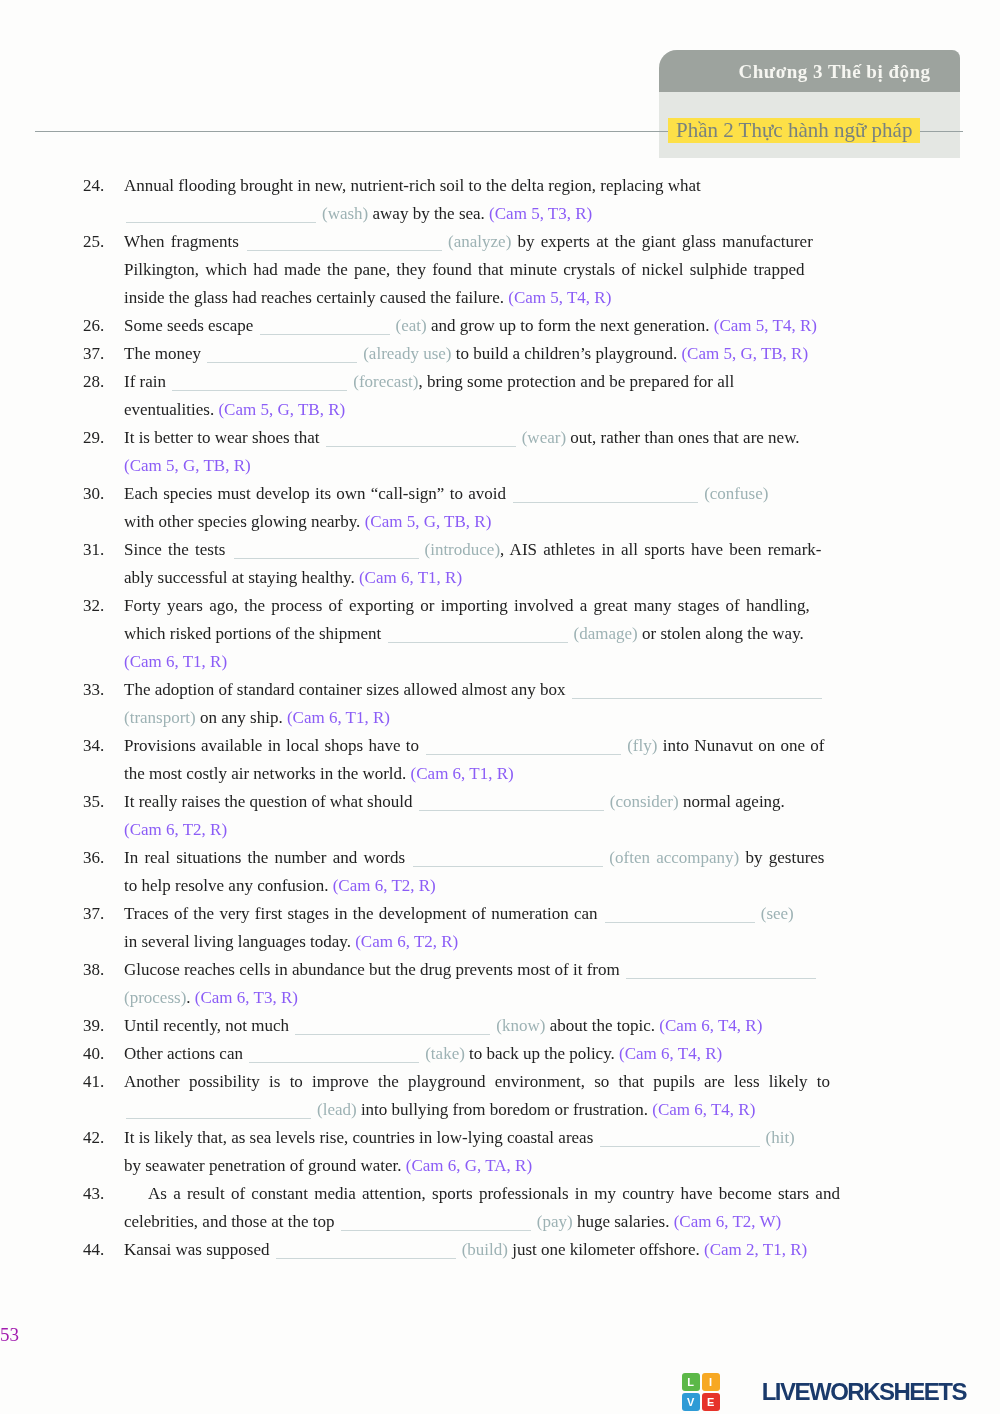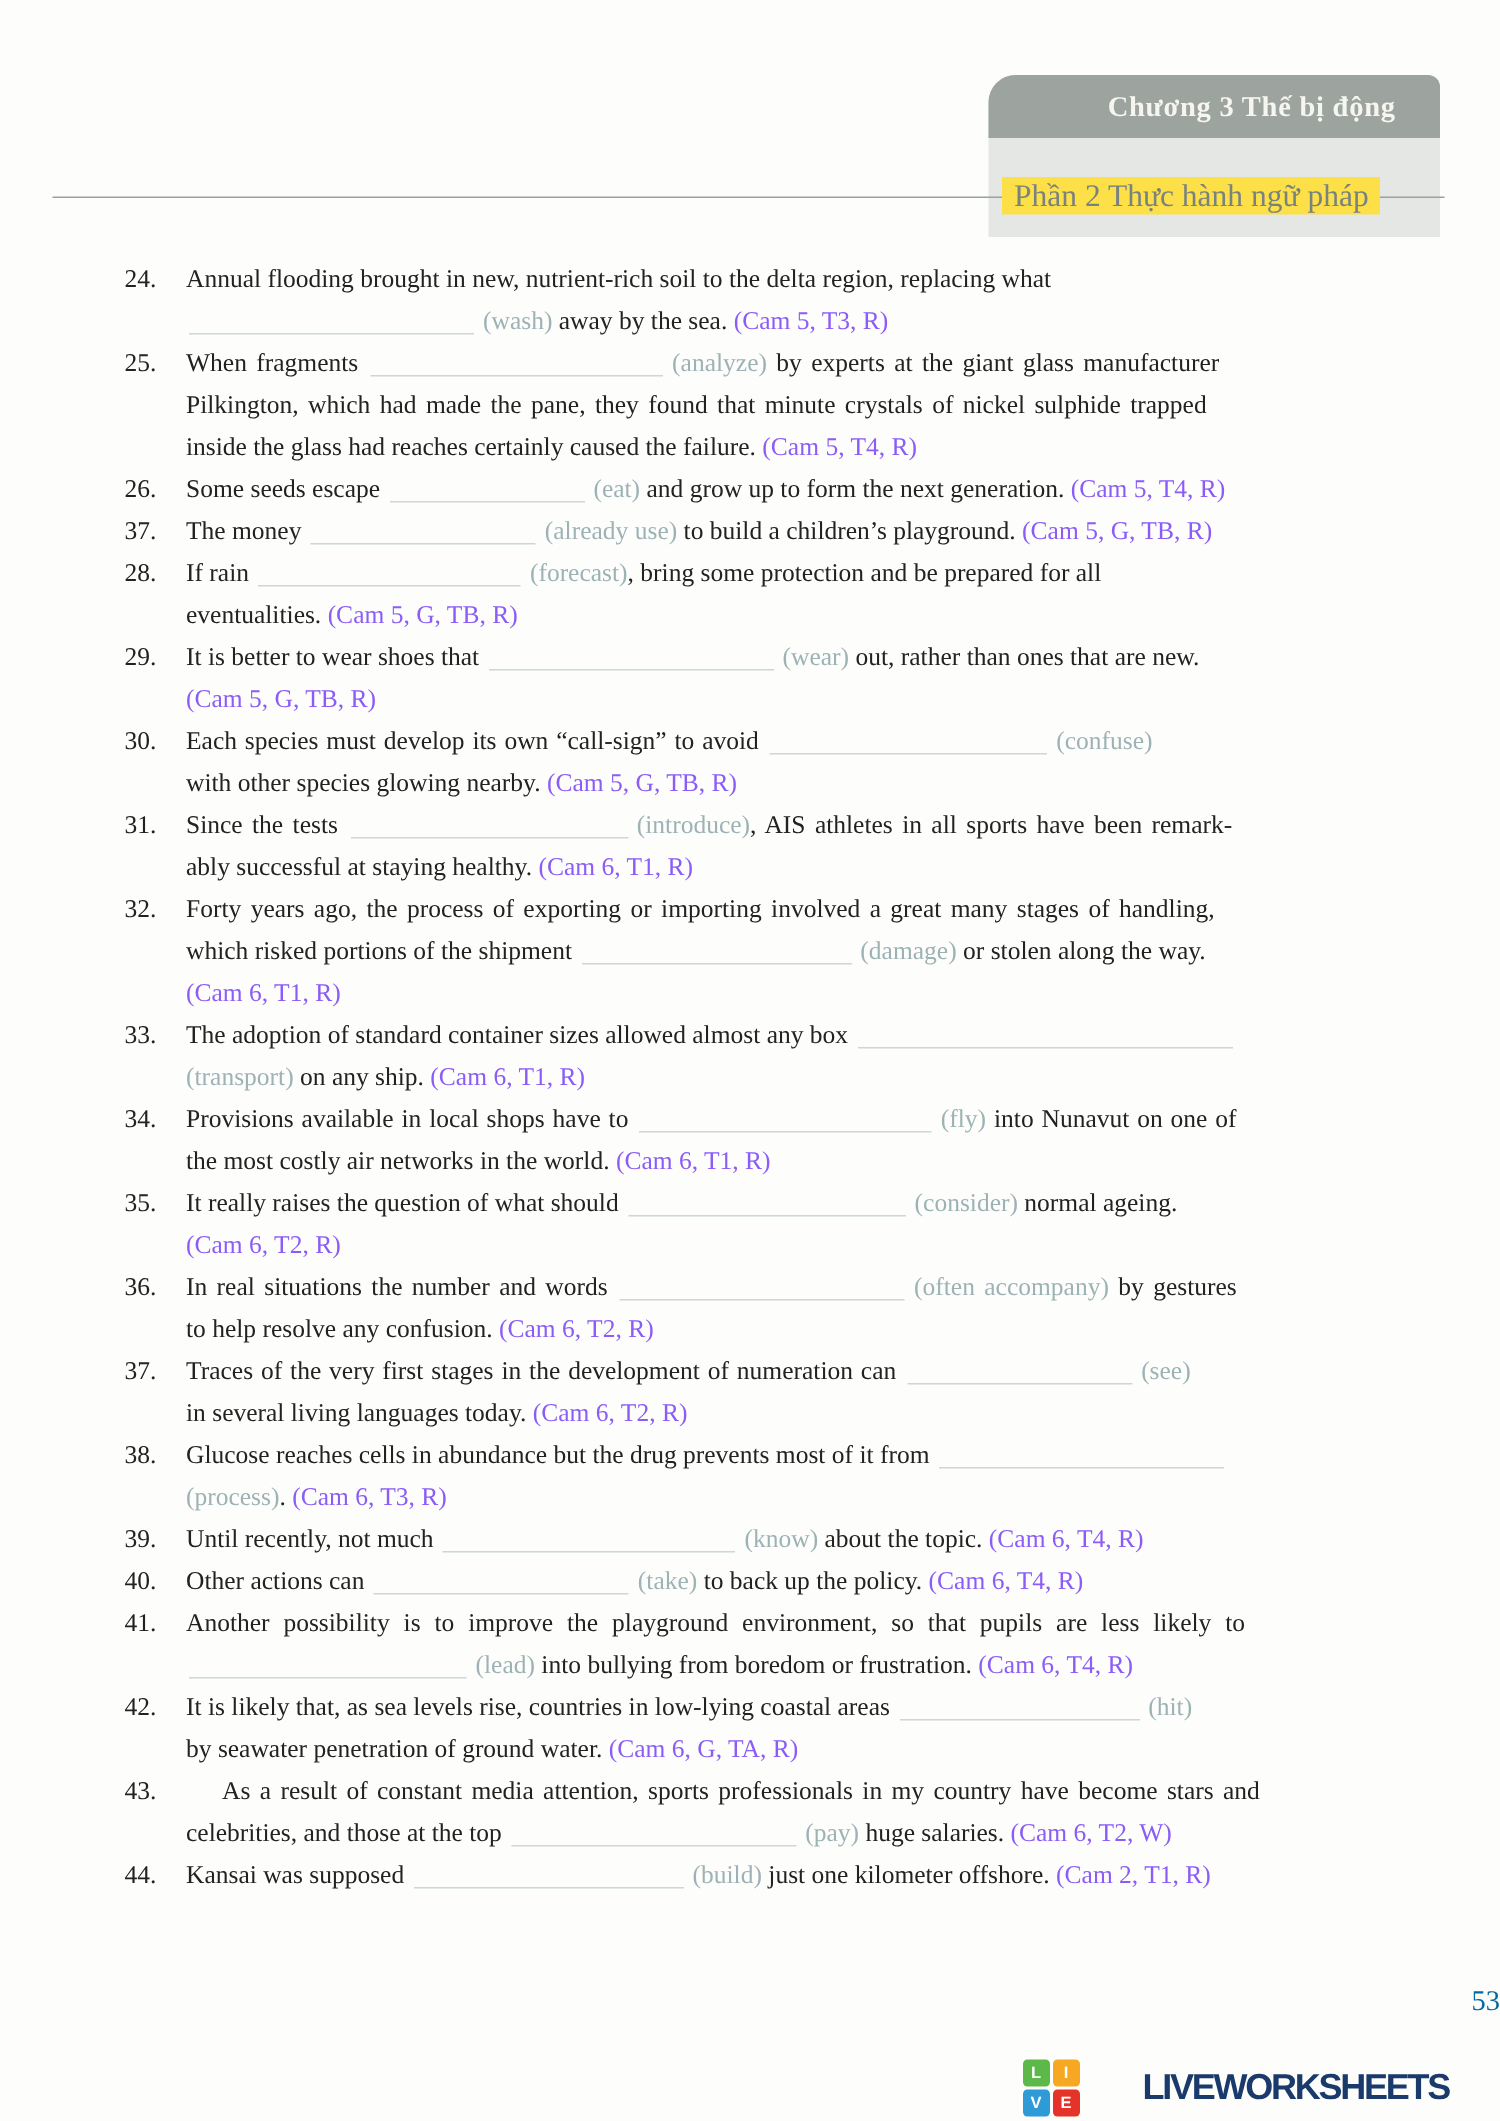--- a/index.html
+++ b/index.html
@@ -21,22 +21,22 @@
         font-size:17px;line-height:28px;}
   .item{position:relative;}
   .num{position:absolute;left:-41px;top:0;}
   .line{white-space:nowrap;}
   .text{color:#222;}
   .hint{color:#9db2b4;}
   .cite{color:#8b5cf6;}
   .blank{display:inline-block;border-bottom:1.5px solid #ccd7d8;height:14px;
          vertical-align:-4px;margin:0 6px 0 2px;}
   
-  .pageno{position:absolute;top:1324px;left:0;width:100%;text-align:right;
-          font-size:19px;color:#0369a1;font-family:Liberation Serif, serif;}
+  .pageno{position:absolute;top:1324px;left:0;width:100%;text-align:left;
+          font-size:19px;color:#a21caf;font-family:Liberation Serif, serif;}
   .lw{position:absolute;top:1372px;right:34px;display:flex;align-items:center;
       gap:5px;text-decoration:none;}
   .lwicon{display:grid;grid-template-columns:18px 18px;grid-auto-rows:18px;gap:2px;}
   .sq{display:flex;align-items:center;justify-content:center;color:#fff;
       font:700 11px "Liberation Sans",sans-serif;border-radius:3px;}
   .lwtext{font-family:"Liberation Sans",sans-serif;font-weight:800;font-size:24px;
           color:#1a3a6b;letter-spacing:-1.5px;line-height:40px;margin-left:37px;}
 </style>
 </head>
 <body>

